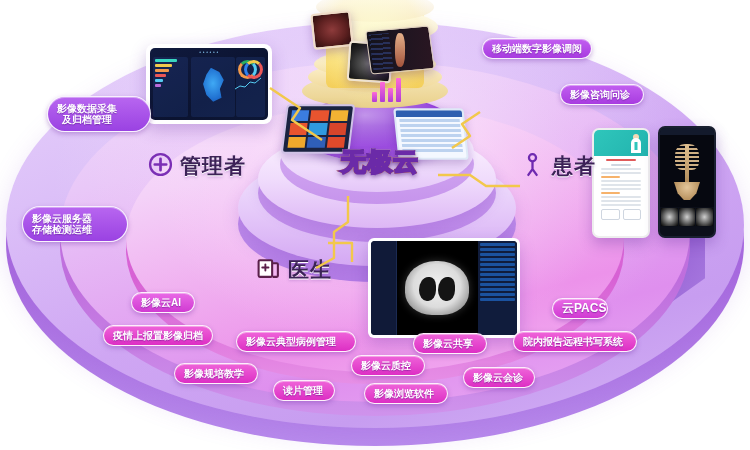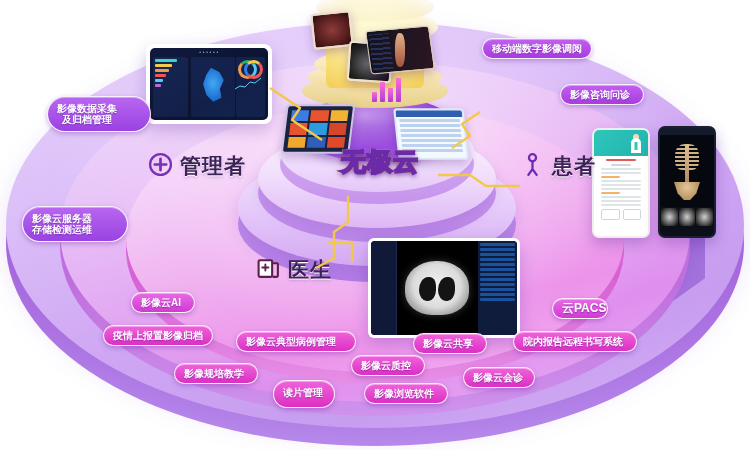--- a/index.html
+++ b/index.html
@@ -434,21 +434,21 @@
   </div>
 
   <div class="pill p2" style="left:236px;top:331px;width:120px;height:21px;font-size:10px;">
     <span>影像云典型病例管理</span>
   </div>
 
   <div class="pill p2" style="left:174px;top:363px;width:84px;height:21px;font-size:10px;">
     <span>影像规培教学</span>
   </div>
 
-  <div class="pill p2" style="left:273px;top:380px;width:62px;height:28px;font-size:10px;font-family:Liberation Mono, monospace;">
+  <div class="pill p2" style="left:273px;top:380px;width:62px;height:21px;font-size:10px;">
     <span>读片管理</span>
   </div>
 
   <div class="pill p2" style="left:413px;top:333px;width:74px;height:21px;font-size:10px;">
     <span>影像云共享</span>
   </div>
 
   <div class="pill p2" style="left:351px;top:355px;width:74px;height:21px;font-size:10px;">
     <span>影像云质控</span>
   </div>

